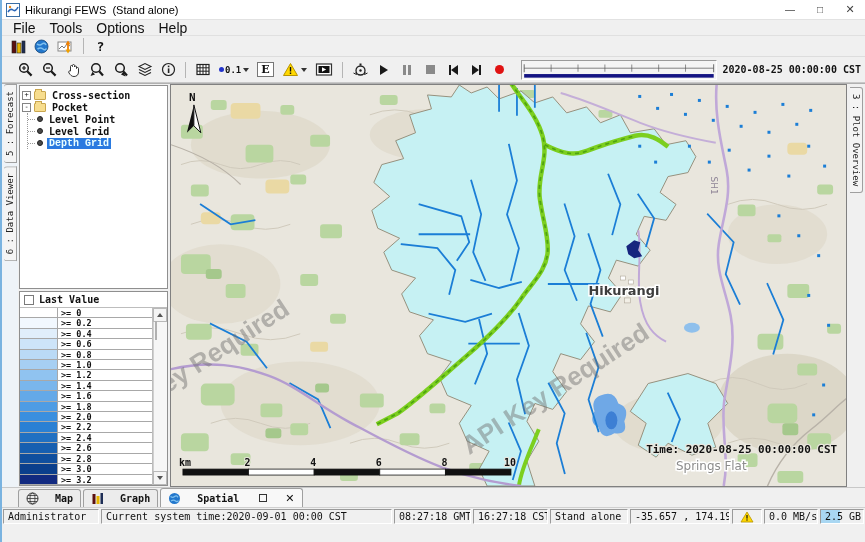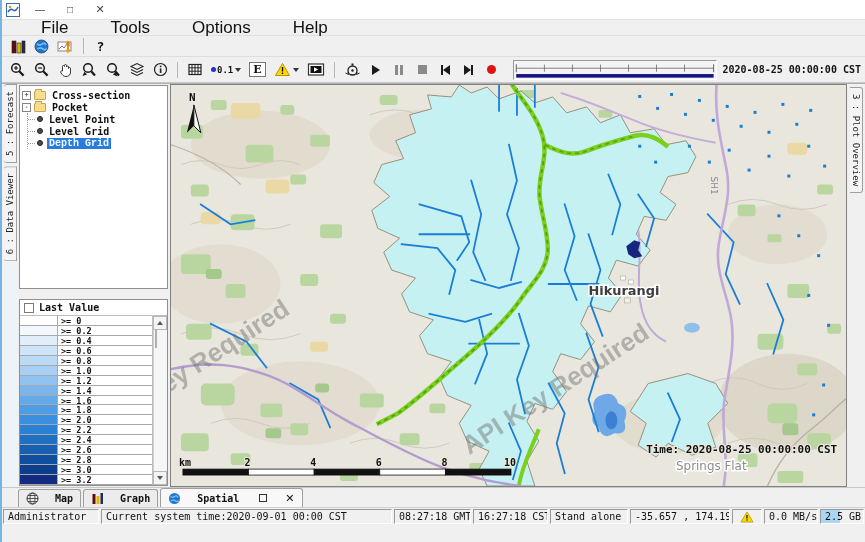--- a/index.html
+++ b/index.html
@@ -10,26 +10,26 @@
   
   .titlebar { height:20px; display:flex; align-items:center; background:#ffffff; border-bottom:1px solid #e2e2e2; padding-left:4px; font-size:11px; }
   .app-icon { width:14px; height:14px; margin-right:5px; flex:none; }
   .title-text { flex:1; white-space:pre; font-size:11px; color:#000; }
   .win-controls { display:flex; height:100%; }
   .win-btn { width:30px; height:100%; display:flex; align-items:center; justify-content:center; font-size:10px; color:#444; }
   .win-btn.close { font-size:11px; }
 
   
   .menubar { height:16px; display:flex; align-items:center; background:#f0f0f0; border-bottom:1px solid #e0e0e0; padding-left:4px; }
-  .menu-item { font-size:17px; padding:0 7px; color:#111;margin-left:28px; }
+  .menu-item { font-size:14px; padding:0 7px; color:#111; }
 
   
   .toolbar { display:flex; align-items:center; background:#f0f0f0; }
   .toolbar-main { height:21px; border-bottom:1px solid #ddd; padding-left:4px; }
-  .toolbar-map  { height:26px; border-bottom:1px solid #c8c8c8; padding-left:4px; }
+  .toolbar-map  { height:26px; border-bottom:1px solid #c8c8c8; padding-left:12px; }
   .tb-btn { height:19px; min-width:21px; display:flex; align-items:center; justify-content:center; margin:0 1px; border:1px solid transparent; border-radius:2px; padding:0 2px; }
   .tb-btn svg { display:block; }
   .tb-sep { width:1px; height:16px; background:#b5b5b5; margin:0 5px; flex:none; }
   .help-q { font-weight:bold; font-size:13px; font-family:"DejaVu Sans Mono",monospace; }
   .caret { width:0; height:0; border-left:3px solid transparent; border-right:3px solid transparent; border-top:4px solid #333; margin-left:2px; }
   .interval-label { font:bold 9px "DejaVu Sans Mono",monospace; color:#111; }
   .dot-blue { width:5px; height:5px; border-radius:50%; background:#2233cc; margin-right:1px; }
   .legend-btn-label { font:bold 11px "DejaVu Serif",serif; color:#111; border:1px solid #777; padding:0 3px; background:#fff; line-height:13px; }
   
   .shape-play { width:0; height:0; border-top:5px solid transparent; border-bottom:5px solid transparent; border-left:8px solid #1a1a1a; }
@@ -58,21 +58,21 @@
   .tree-row { display:flex; align-items:center; height:12px; font:bold 10px "DejaVu Sans Mono",monospace; white-space:nowrap; }
   .expander { width:9px; height:9px; border:1px solid #848484; background:#fff; font:7px/7px "DejaVu Sans Mono",monospace; text-align:center; margin-right:3px; flex:none; }
   .folder { width:12px; height:9px; background:#f7dd8e; border:1px solid #c9a64f; border-radius:1px; margin-right:4px; flex:none; position:relative; }
   .folder::before { content:""; position:absolute; left:0; top:-3px; width:5px; height:2px; background:#f7dd8e; border:1px solid #c9a64f; border-bottom:none; }
   .tree-children { margin-left:5px; border-left:1px dotted #9a9a9a; padding-left:0; }
   .tree-children .tree-row::before { content:""; width:7px; border-top:1px dotted #9a9a9a; margin-right:2px; }
   .bullet { width:6px; height:6px; border-radius:50%; background:#4a4a4a; border:1px solid #222; margin-right:4px; flex:none; }
   .tree-label { padding:0 2px; }
   .tree-label.selected { background:#2a7ae0; color:#eaffff;font-family:Liberation Mono, monospace; }
 
-  .legend-panel { margin-top:10px; flex:1; background:#fff; border:1px solid #8f8f8f; display:flex; flex-direction:column; overflow:hidden; }
+  .legend-panel { margin-top:2px; flex:1; background:#fff; border:1px solid #8f8f8f; display:flex; flex-direction:column; overflow:hidden; }
   .legend-header { height:16px; display:flex; align-items:center; border-bottom:1px solid #bdbdbd; padding-left:4px; background:#fff; flex:none; }
   .legend-checkbox { width:10px; height:10px; border:1px solid #7a7a7a; background:#fff; margin-right:5px; flex:none; }
   .legend-title { font:bold 10px "DejaVu Sans Mono",monospace; }
   .legend-body { flex:1; display:flex; overflow:hidden; }
   .legend-table { flex:1; display:flex; flex-direction:column; border-right:1px solid #bdbdbd; }
   .legend-row { flex:1; min-height:0; display:flex; border-bottom:1px solid #a8a8a8; }
   .legend-swatch { width:38px; flex:none; border-right:1px solid #a8a8a8; }
   .legend-value { flex:1; background:#fff; font:bold 8.5px/10px "DejaVu Sans Mono",monospace; padding-left:3px; }
   .legend-scroll { width:14px; flex:none; display:flex; flex-direction:column; background:#f0f0f0; }
   .scroll-btn { height:14px; flex:none; border:1px solid #b8b8b8; background:#f4f4f4; display:flex; align-items:center; justify-content:center; }
@@ -121,20 +121,21 @@
 <body>
 
 <div class="app">
 
   <div class="titlebar">
     <svg class="app-icon" viewBox="0 0 14 14">
         <rect x="0.5" y="0.5" width="13" height="13" fill="#fff" stroke="#3a6ea5"></rect>
         <path d="M2 9 q2.5-4 5-2 q2.5 2 5-3" stroke="#2a66b8" stroke-width="1.6" fill="none"></path>
         <circle cx="4" cy="4" r="1.2" fill="#e88a1a"></circle>
       </svg>
+    <span class="title-text">Hikurangi FEWS  (Stand alone)</span>
     <div class="win-controls">
       <span class="win-btn">—</span>
       <span class="win-btn">□</span>
       <span class="win-btn close">✕</span>
     </div>
   </div>
 
   <div class="menubar">
     <span class="menu-item">File</span>
     <span class="menu-item">Tools</span>

